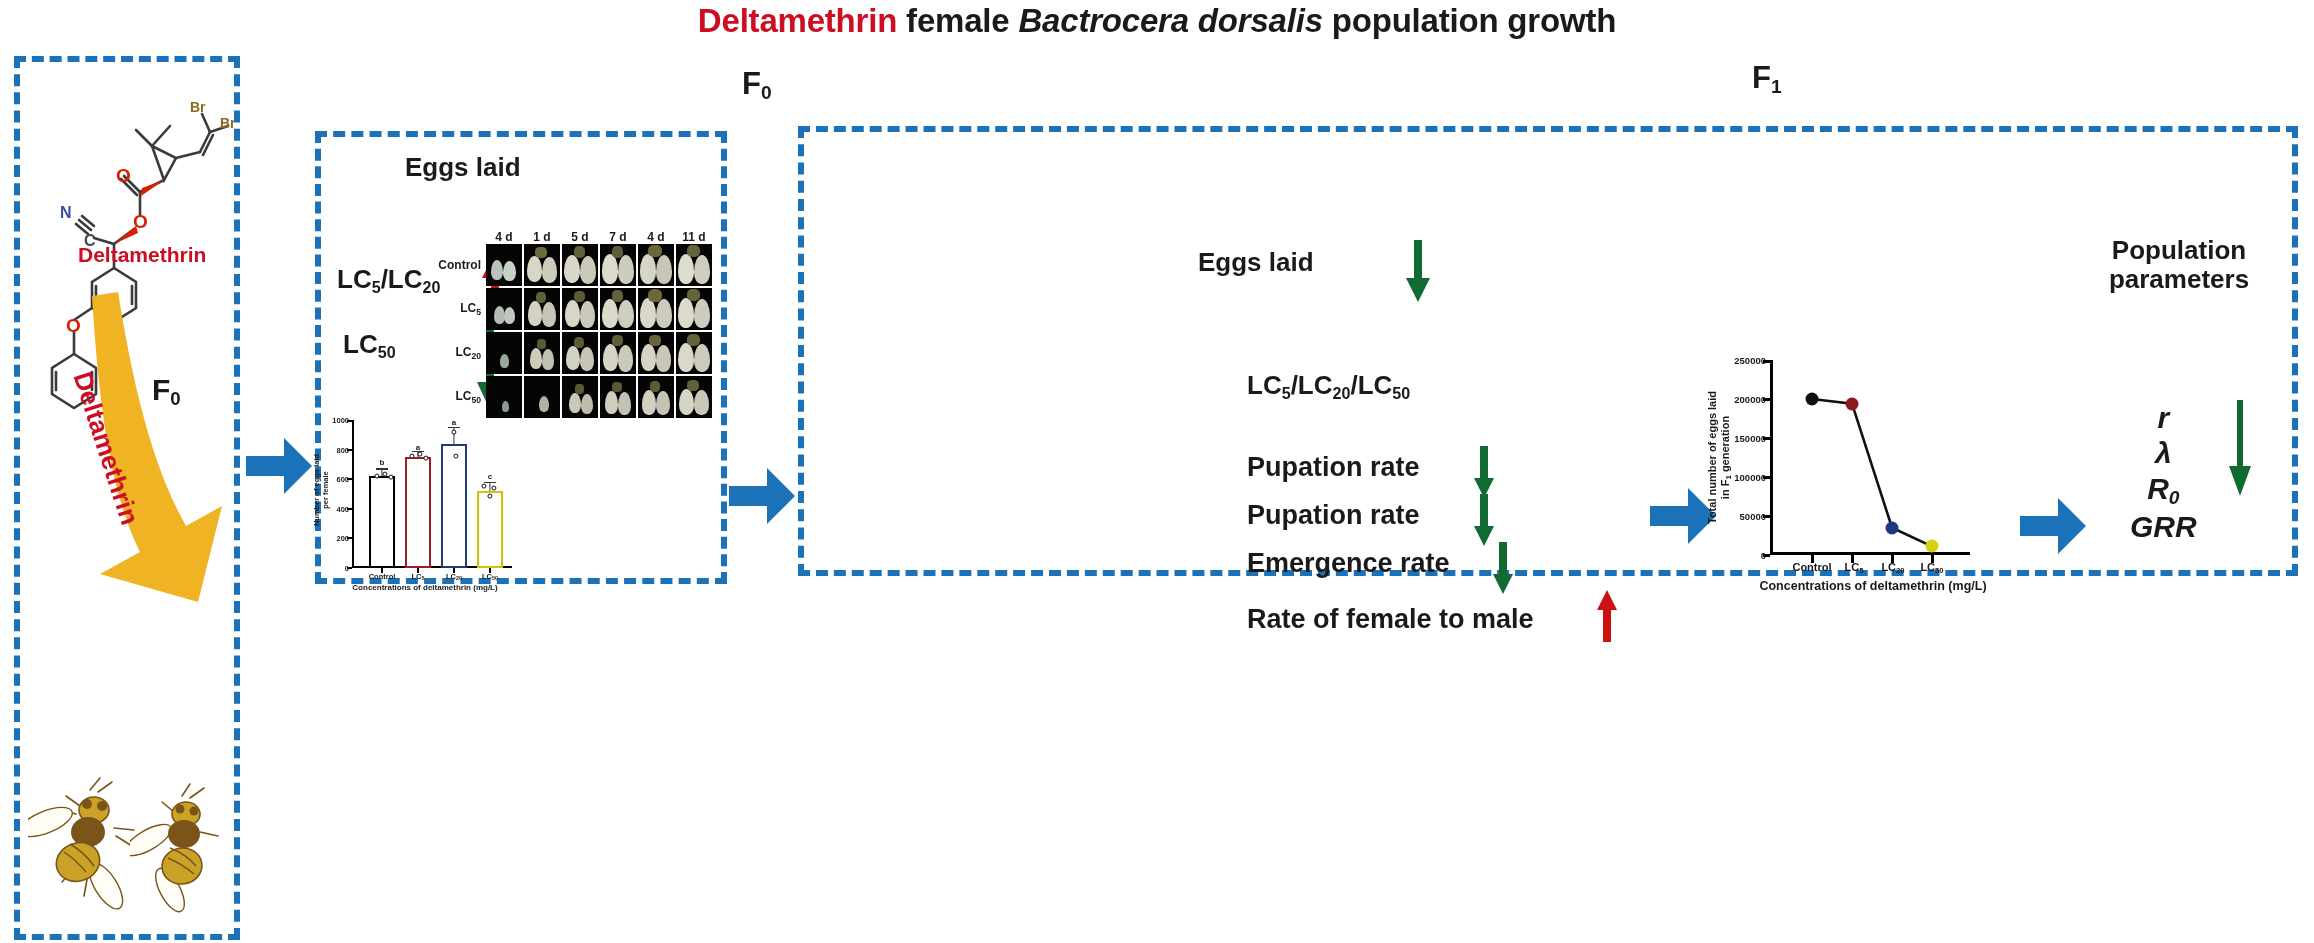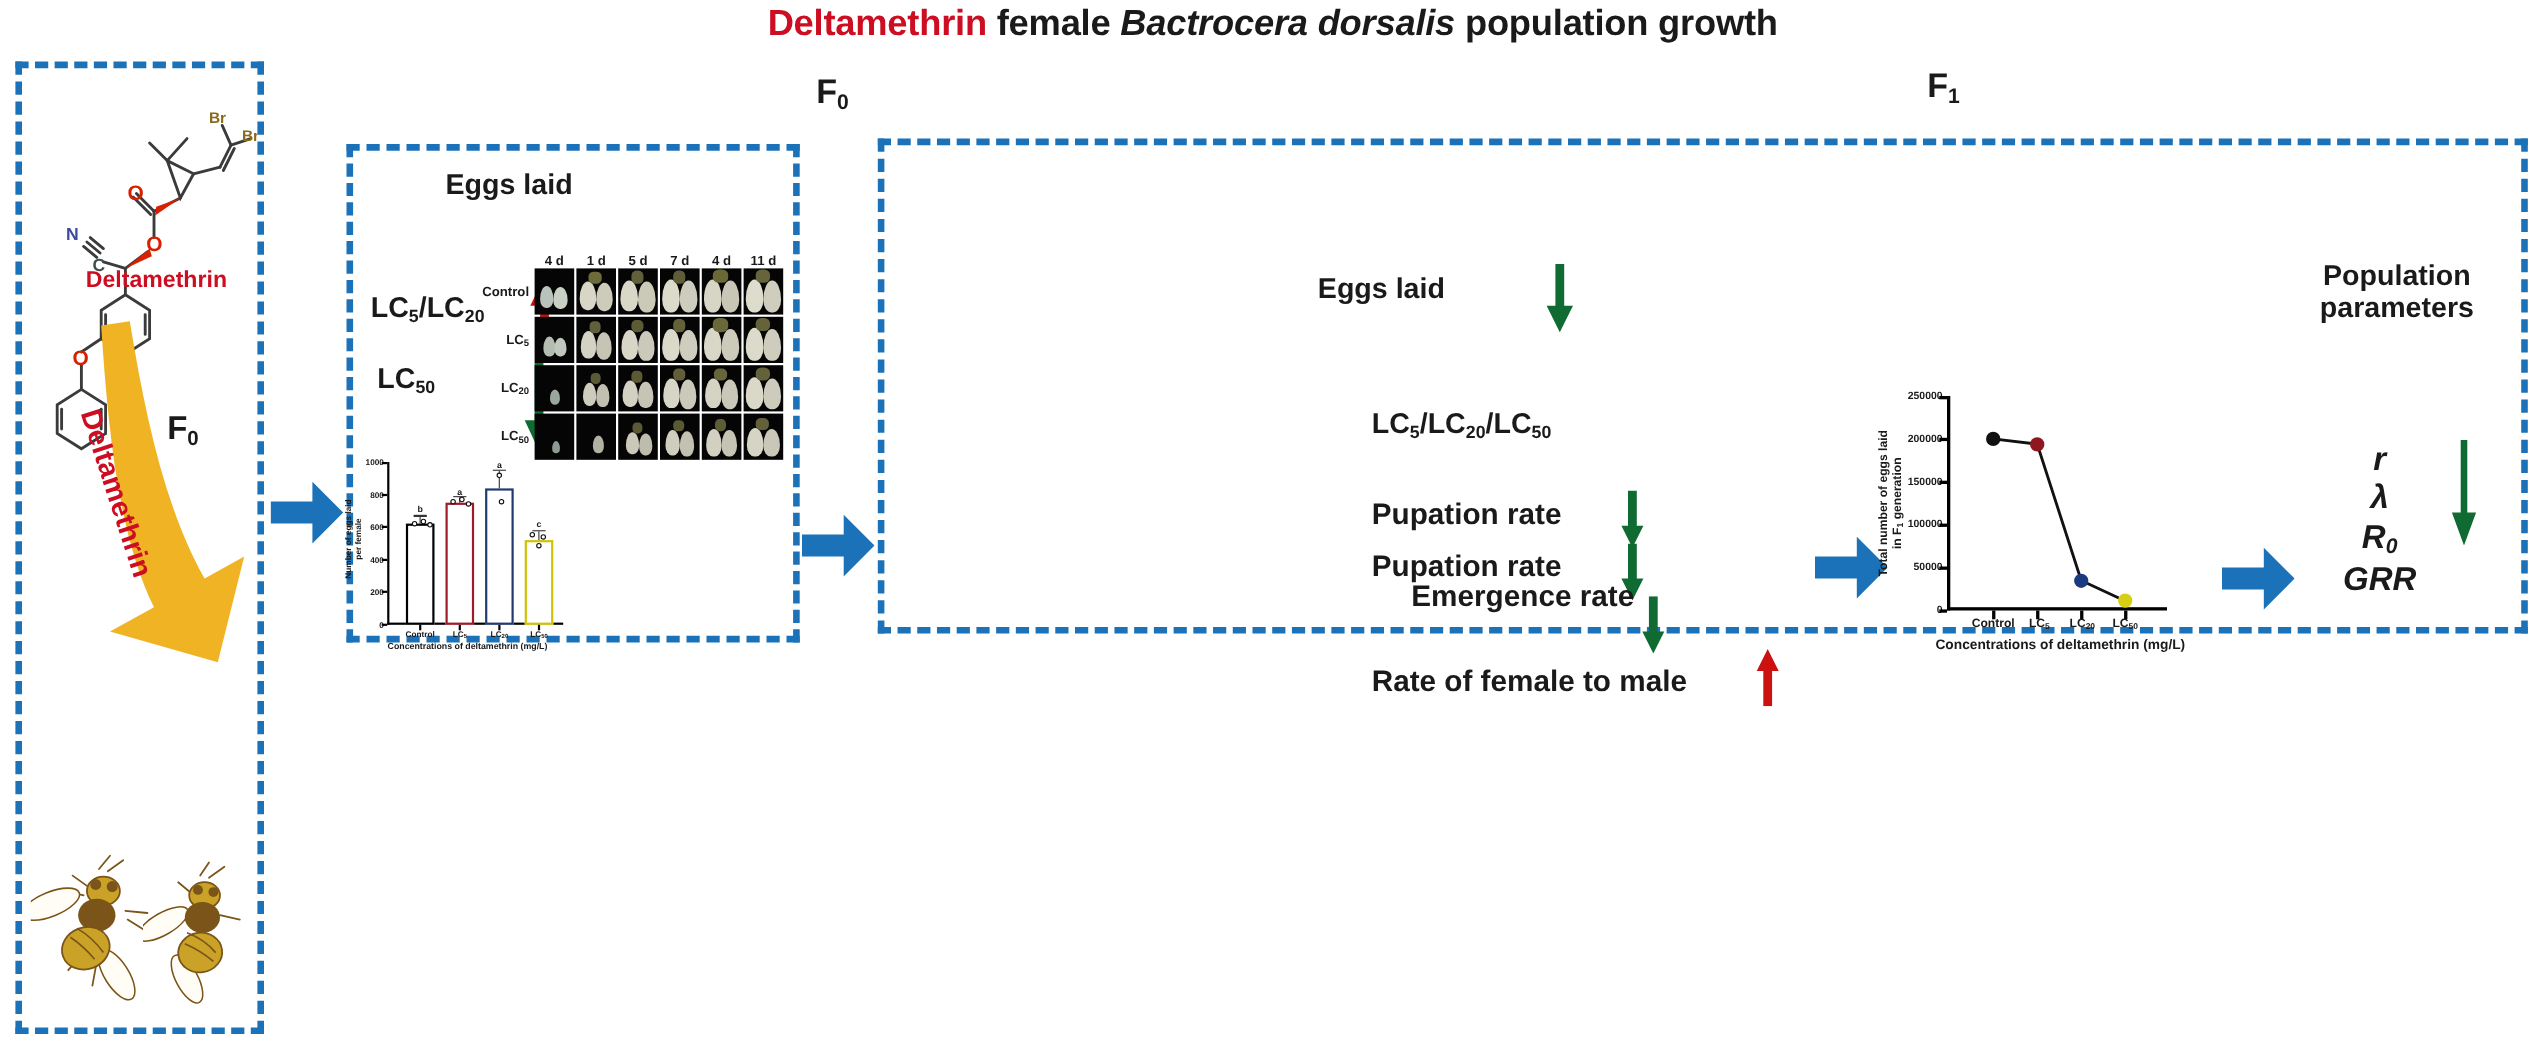--- a/index.html
+++ b/index.html
@@ -476,21 +476,21 @@
 <div class="f1-item" style="top:452px;">Pupation rate</div>
 <svg class="abs" style="left:1473px;top:446px;" width="22" height="52" viewBox="0 0 22 52">
   <polygon points="11,52 1,32 7,32 7,0 15,0 15,32 21,32" fill="#106b33"></polygon>
 </svg>
 
 <div class="f1-item" style="top:500px;">Pupation rate</div>
 <svg class="abs" style="left:1473px;top:494px;" width="22" height="52" viewBox="0 0 22 52">
   <polygon points="11,52 1,32 7,32 7,0 15,0 15,32 21,32" fill="#106b33"></polygon>
 </svg>
 
-<div class="f1-item" style="top:527px;margin-left:36px;">Emergence rate</div>
+<div class="f1-item" style="top:548px;">Emergence rate</div>
 <svg class="abs" style="left:1492px;top:542px;" width="22" height="52" viewBox="0 0 22 52">
   <polygon points="11,52 1,32 7,32 7,0 15,0 15,32 21,32" fill="#106b33"></polygon>
 </svg>
 
 <div class="f1-item" style="top:604px;">Rate of female to male</div>
 <svg class="abs" style="left:1596px;top:590px;" width="22" height="52" viewBox="0 0 22 52">
   <polygon points="11,0 21,20 15,20 15,52 7,52 7,20 1,20" fill="#cc1111"></polygon>
 </svg>
 
 <div class="abs" id="pop-params-list">

